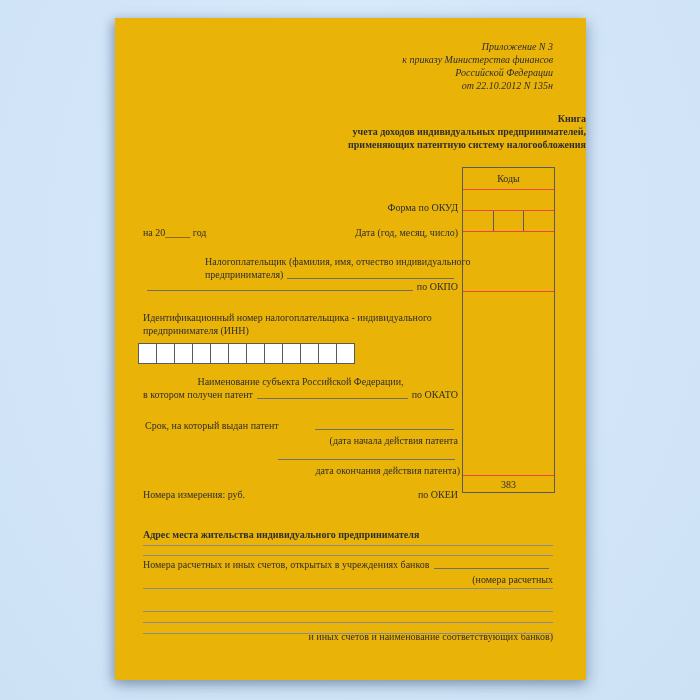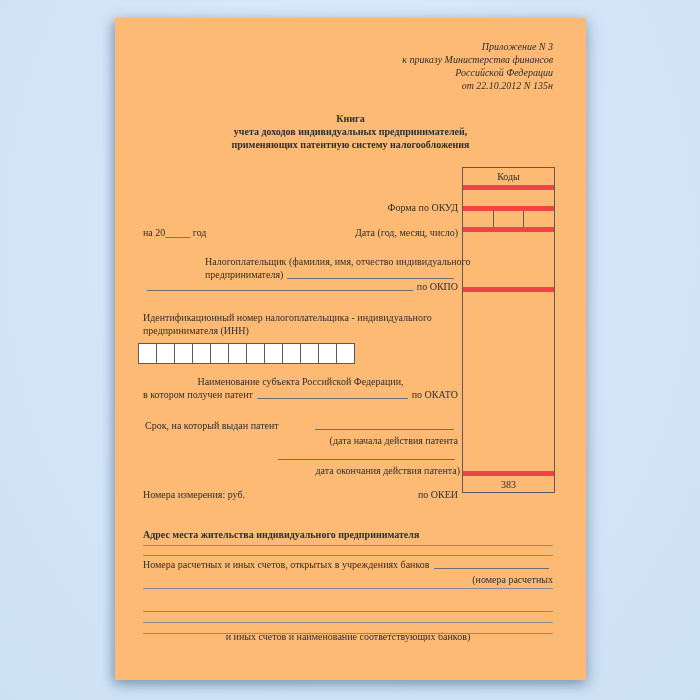--- a/index.html
+++ b/index.html
@@ -2,36 +2,36 @@
 <html><head>
 <meta charset="utf-8">
 <style>
   html,body{margin:0;padding:0;}
   body{
     width:700px;height:700px;position:relative;overflow:hidden;
     background:radial-gradient(ellipse at 50% 35%, #ddeefd 0%, #d3e6f9 55%, #cde1f5 100%);
     font-family:"Liberation Serif", serif;color:#2e2e2e;
   }
   .page{
-    position:absolute;left:115px;top:18px;width:471px;height:662px;background:#fdba74;
+    position:absolute;left:115px;top:18px;width:471px;height:662px;background:#eab308;
     box-shadow:-3px 3px 10px rgba(96,122,152,.55), 3px 5px 14px rgba(96,122,152,.4);
   }
   .abs{position:absolute;}
   .t{font-size:10px;line-height:13px;}
   .italic{font-style:italic;}
   .bold{font-weight:bold;}
   .right{text-align:right;}
-  .center{text-align:center;}
+  .center{text-align:right;}
   .nowrap{white-space:nowrap;}
   .row{display:flex;align-items:flex-end;}
   .fill{flex:1 1 auto;border-bottom:1px solid #6e6e6e;margin:0 4px 2px 4px;height:10px;}
   .hline{border-bottom:1px solid #8a8a8a;height:0;}
   
   .codes{left:347px;top:149px;width:91px;border:1px solid #5a5a5a;}
-  .codes .cell{border-bottom:5px solid #ef4444;box-sizing:border-box;}
+  .codes .cell{border-bottom:1px solid #ef4444;box-sizing:border-box;}
   .codes .cell:last-child{border-bottom:none;}
   .codes .kody{height:22px;display:flex;align-items:center;justify-content:center;}
   .codes .okud{height:21px;}
   .codes .date{height:21px;display:flex;}
   .codes .date span{flex:1;border-right:1px solid #5a5a5a;}
   .codes .date span:last-child{border-right:none;}
   .codes .okpo{height:60px;}
   .codes .big{height:184px;}
   .codes .okei{height:16px;display:flex;align-items:center;justify-content:center;}
   

